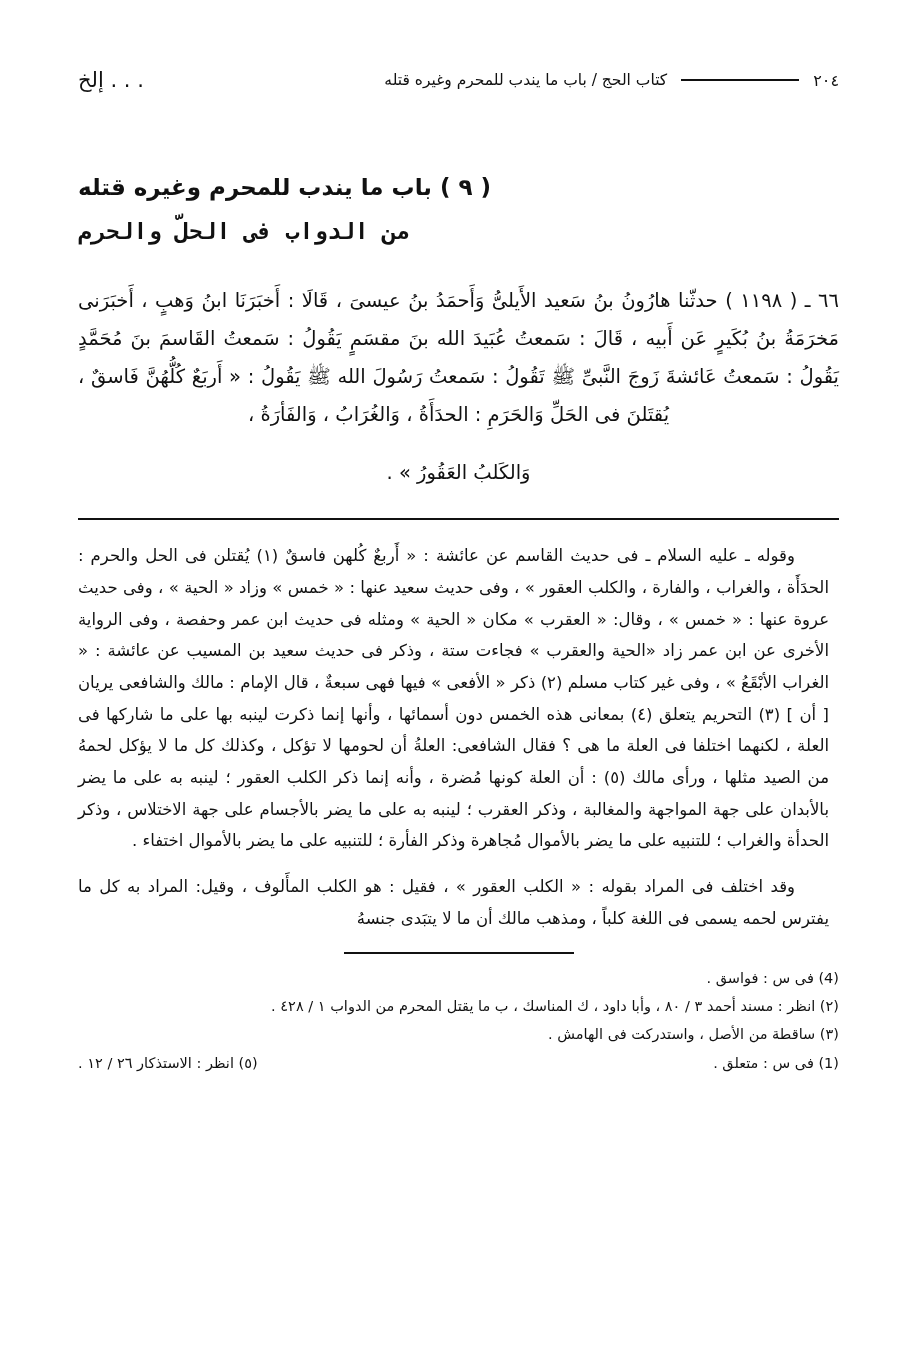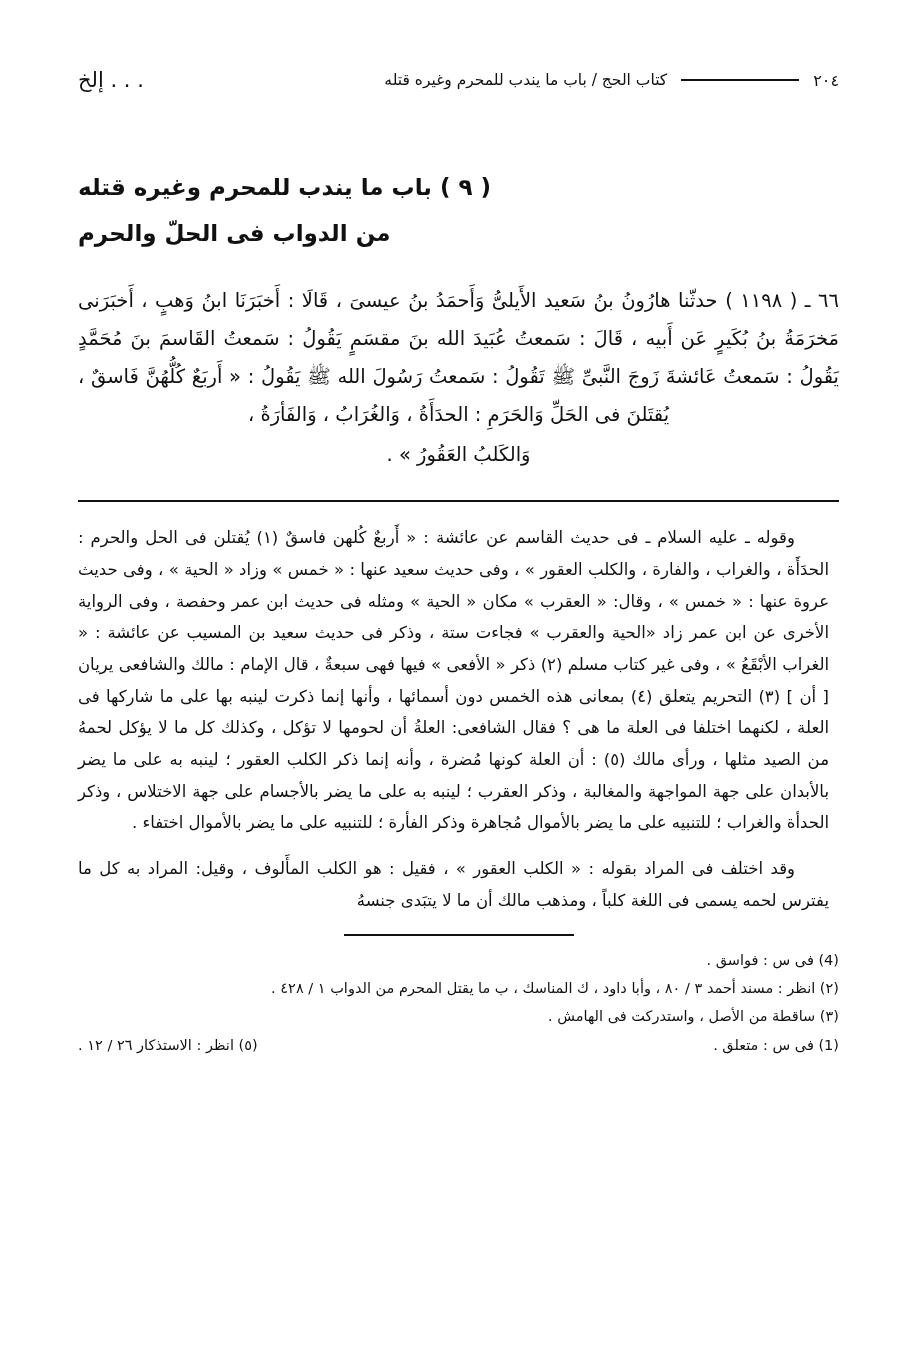--- a/index.html
+++ b/index.html
@@ -65,36 +65,37 @@
     line-height: 2.0;
   }
   .title-line {
     font-size: 23px;
     font-weight: bold;
     letter-spacing: 0px;
   }
   .title-line-2 {
     font-size: 23px;
     font-weight: bold;
+    font-family: Liberation Mono, monospace;
   }
 
   
   .hadith {
     margin-top: 26px;
     font-size: 19.5px;
     line-height: 1.95;
     text-align: justify;
     text-align-last: center;
     font-weight: normal;
     direction: rtl;
   }
   .hadith .last-line {
     display: block;
     text-align: center;
-    margin-top: 2px;
+    margin-top: 20px;
   }
 
   
   .sep-main {
     width: 100%;
     height: 2.2px;
     background: #111;
     margin: 26px 0 20px 0;
   }
 

